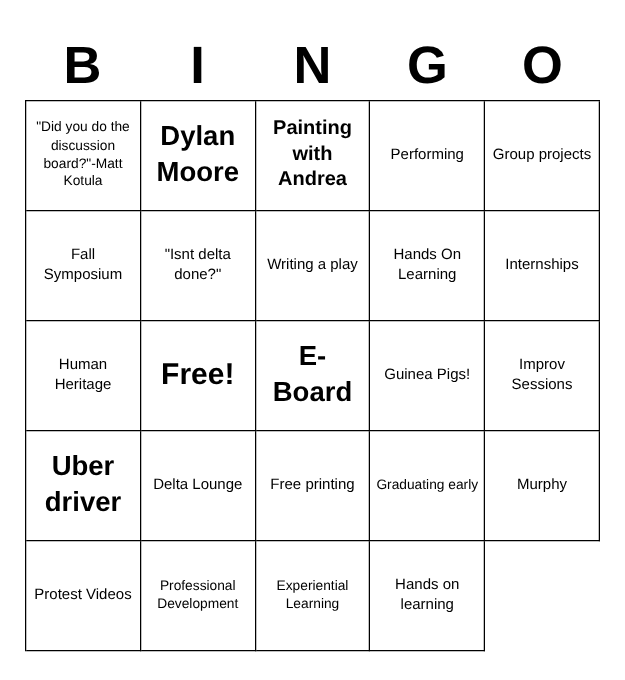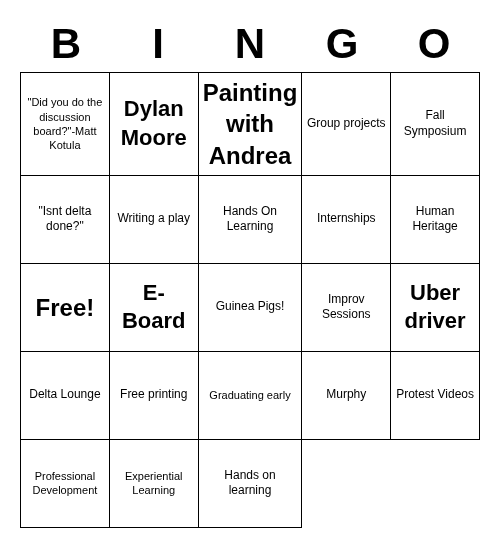--- a/index.html
+++ b/index.html
@@ -41,21 +41,21 @@
       text-align: center;
       padding: 4px;
       font-size: 12px;
       line-height: 1.3;
     }
     .bingo-cell.large-text {
       font-size: 22px;
       font-weight: bold;
     }
     .bingo-cell.medium-text {
-      font-size: 24px;
+      font-size: 16px;
       font-weight: bold;
     }
     .bingo-cell.free {
       font-size: 24px;
       font-weight: bold;
     }
     .bingo-cell.small-text {
       font-size: 11px;
     }
   </style>
@@ -67,20 +67,21 @@
     <div class="bingo-letter">B</div>
     <div class="bingo-letter">I</div>
     <div class="bingo-letter">N</div>
     <div class="bingo-letter">G</div>
     <div class="bingo-letter">O</div>
   </div>
   <div class="bingo-grid" id="grid">
       <div class="bingo-cell small-text">"Did you do the discussion board?"-Matt Kotula</div>
       <div class="bingo-cell large-text">Dylan Moore</div>
       <div class="bingo-cell medium-text">Painting with Andrea</div>
+      <div class="bingo-cell">Performing</div>
       <div class="bingo-cell">Group projects</div>
       <div class="bingo-cell">Fall Symposium</div>
       <div class="bingo-cell">"Isnt delta done?"</div>
       <div class="bingo-cell">Writing a play</div>
       <div class="bingo-cell">Hands On Learning</div>
       <div class="bingo-cell">Internships</div>
       <div class="bingo-cell">Human Heritage</div>
       <div class="bingo-cell free">Free!</div>
       <div class="bingo-cell large-text">E-Board</div>
       <div class="bingo-cell">Guinea Pigs!</div>

